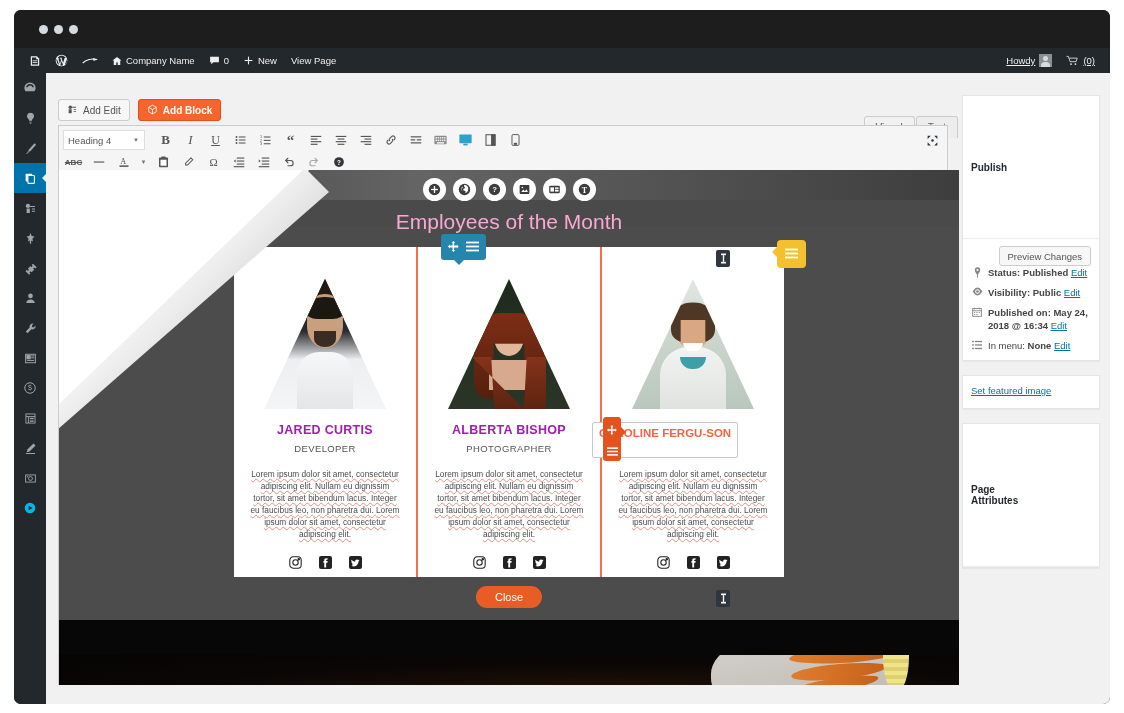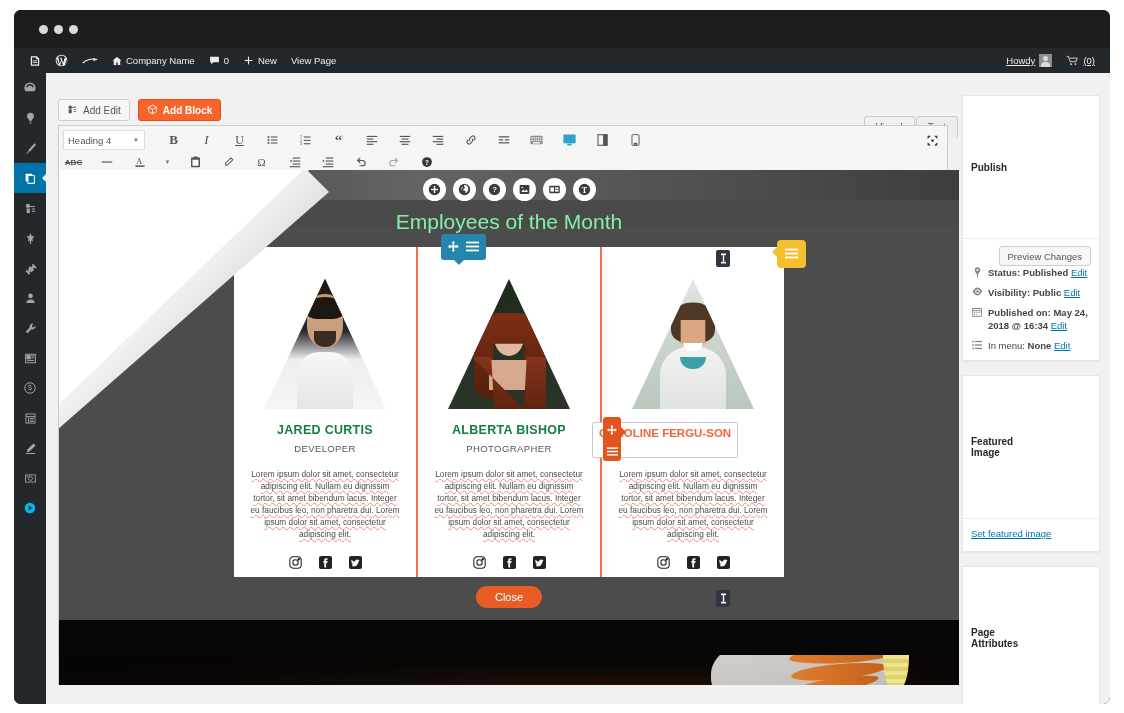--- a/index.html
+++ b/index.html
@@ -117,21 +117,21 @@
   
   #edbox {
     position: absolute; left: 12px; top: 52px;
     width: 890px; height: 560px;
     background: #fff; border: 1px solid #ccc;
   }
   #toolbar {
     background: #f5f5f5; border-bottom: 1px solid #ddd;
     padding: 3px 4px 2px 4px;
   }
-  .trow { display: flex; align-items: center; height: 22px; gap: 12px; }
+  .trow { display: flex; align-items: center; height: 22px; gap: 4px; }
   .tbtn {
     width: 21px; height: 20px; display: flex; align-items: center; justify-content: center;
     color: #555; font-size: 11px;
   }
   .tbtn.cyan { color: #2ea2cc; }
   .tbtn svg { display: block; }
   .fmt-select {
     width: 82px; height: 20px; background: #fff; border: 1px solid #ddd;
     font-size: 9.5px; color: #555; display: flex; align-items: center;
     padding: 0 4px; margin-right: 6px; position: relative;
@@ -232,21 +232,21 @@
     position: absolute; left: 364px; top: 8px;
     display: flex; gap: 7px; z-index: 9;
   }
   .rt-btn {
     width: 23px; height: 23px; border-radius: 50%; background: #fff;
     display: flex; align-items: center; justify-content: center;
     color: #3c3c3c;
   }
   #emp-title {
     position: absolute; left: 0; right: 0; top: 40px;
-    text-align: center; font-size: 21px; color: #86efac;
+    text-align: center; font-size: 21px; color: #f9a8d4;
     font-family: "Liberation Sans", sans-serif;
   }
 
   
   #cards {
     position: absolute; left: 175px; top: 77px;
     width: 550px; height: 370px;
     background: #fff;
     display: flex;
   }
@@ -258,21 +258,21 @@
   .photo-wrap {
     height: 140px; display: flex; align-items: flex-end; justify-content: center;
   }
   .tri {
     width: 122px; height: 130px;
     clip-path: polygon(50% 0%, 0% 100%, 100% 100%);
     position: relative; overflow: hidden;
   }
   .tri .bgimg { position: absolute; inset: 0; }
   .emp-name {
-    text-align: center; color: #15803d; font-weight: bold; font-size: 12.5px;
+    text-align: center; color: #a21caf; font-weight: bold; font-size: 12.5px;
     letter-spacing: .3px; margin-top: 14px;
   }
   .emp-role {
     text-align: center; color: #555; font-size: 9.5px; margin-top: 6px;
     letter-spacing: .4px;
   }
   .emp-bio {
     text-align: center; color: #4b4b4b; font-size: 8.3px; line-height: 12px;
     margin: 14px 16px 0; 
     text-decoration: underline wavy #f08a7a; text-decoration-skip-ink: none;
@@ -802,24 +802,20 @@
                   <rect x="3.4" y="5.2" width="8.6" height="1.6"></rect>
                   <rect x="3.4" y="9.4" width="8.6" height="1.6"></rect>
                 </svg>
             </span>
             <span><span>In menu:</span> <b>None</b> <a class="lnk">Edit</a></span>
           </div>
         </div>
       </div>
 
       <div class="panel">
-        <div class="panel-h">
-          <span>Featured Image</span>
-          <span class="tri">▲</span>
-        </div>
         <div class="panel-b" style="padding:9px 8px 12px;">
           <a class="lnk">Set featured image</a>
         </div>
       </div>
 
       <div class="panel">
         <div class="panel-h">
           <span>Page Attributes</span>
           <span class="tri">▲</span>
         </div>

